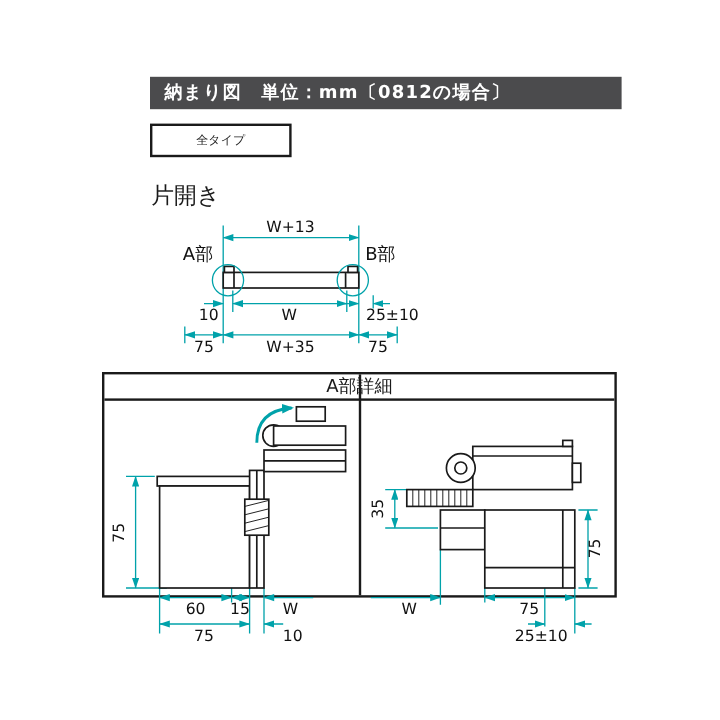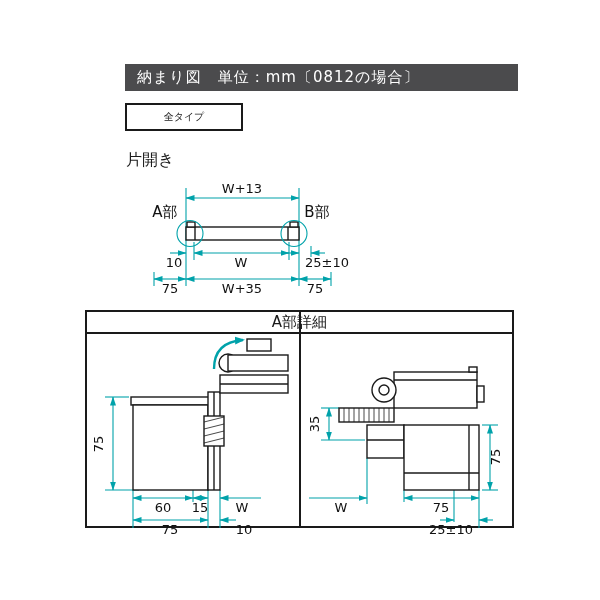--- a/index.html
+++ b/index.html
@@ -1,28 +1,28 @@
 <!DOCTYPE html>
 <html style="--accent: #00a2aa; --header-bg: #4b4b4d; --line: #1a1a1a;"><head>
 <meta charset="utf-8">
 <style>
   :root { --accent:#00a2aa; --header-bg:#4b4b4d; --line:#1a1a1a; }
   * { margin:0; padding:0; box-sizing:border-box; }
   html,body { width:600px; height:600px; }
   body { background:#fff; font-family:"DejaVu Sans","Liberation Sans",sans-serif; position:relative; }
   .stage { position:absolute; inset:0; background:#fff; }
   .title-bar { position:absolute; left:125px; top:64px; width:393px; height:27px;
-    background:var(--header-bg); color:#fff; font-size:15px; font-weight:normal;
+    background:var(--header-bg); color:#fff; font-size:15px; font-weight:bold;
     line-height:27px; padding-left:12px; letter-spacing:1px; white-space:nowrap; overflow:hidden; }
   .type-box { position:absolute; left:125px; top:103px; width:118px; height:28px;
     border:2px solid var(--line); display:flex; align-items:center; justify-content:center;
     font-size:10px; color:var(--line); background:#fff; }
-  .opening-label { position:absolute; left:126px; top:150px; font-size:16px; color:var(--line); }
+  .opening-label { position:absolute; left:126px; top:150px; font-size:19px; color:var(--line); }
   .overview-svg { position:absolute; left:128px; top:176px; }
-  .panel { position:absolute; left:85px; top:310px; width:429px; height:218px;
+  .panel { position:absolute; left:85px; top:310px; width:429px; height:188px;
     border:2px solid var(--line); background:#fff; }
   .panel-divider { position:absolute; top:0; bottom:0; left:calc(50% - 1px); width:2px; background:var(--line); }
   .panel-head { position:absolute; left:0; top:0; right:0; height:22px; border-bottom:2px solid var(--line); display:flex; }
   .panel-head .cell { flex:1; display:flex; align-items:center; justify-content:center;
     font-size:15px; color:var(--line); }
   .detail-svg { position:absolute; top:24px; }
   .detail-svg.a { left:0; }
   .detail-svg.b { left:214px; }
   svg .dl { stroke:var(--accent); stroke-width:1.1; fill:none; }
   svg .dk { stroke:var(--line); stroke-width:1.4; fill:none; }

